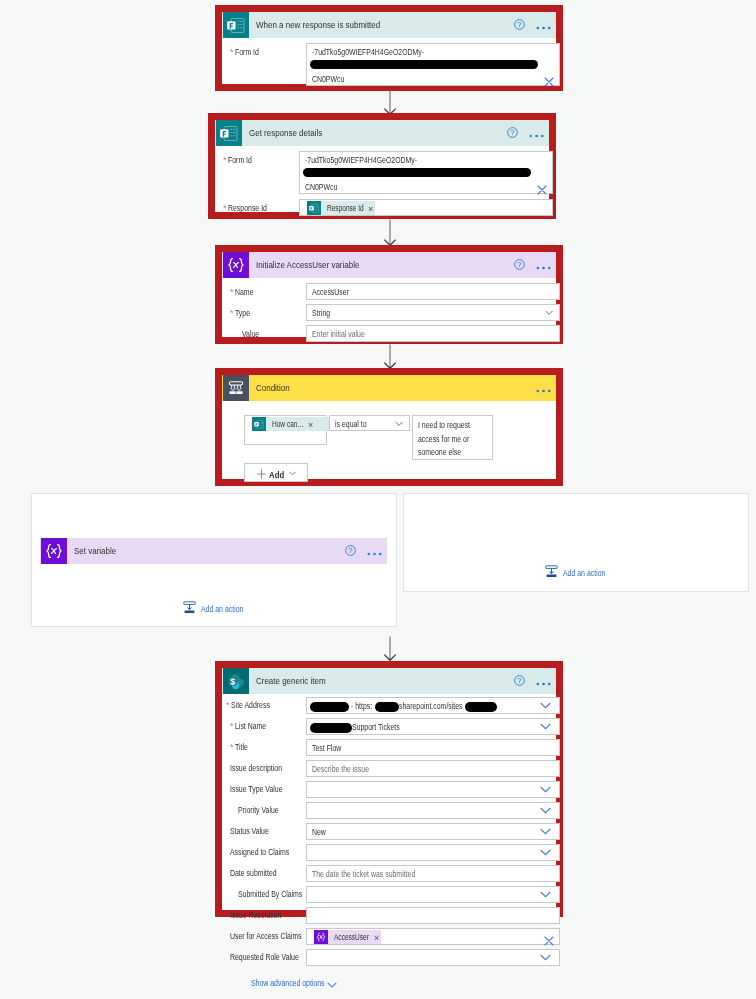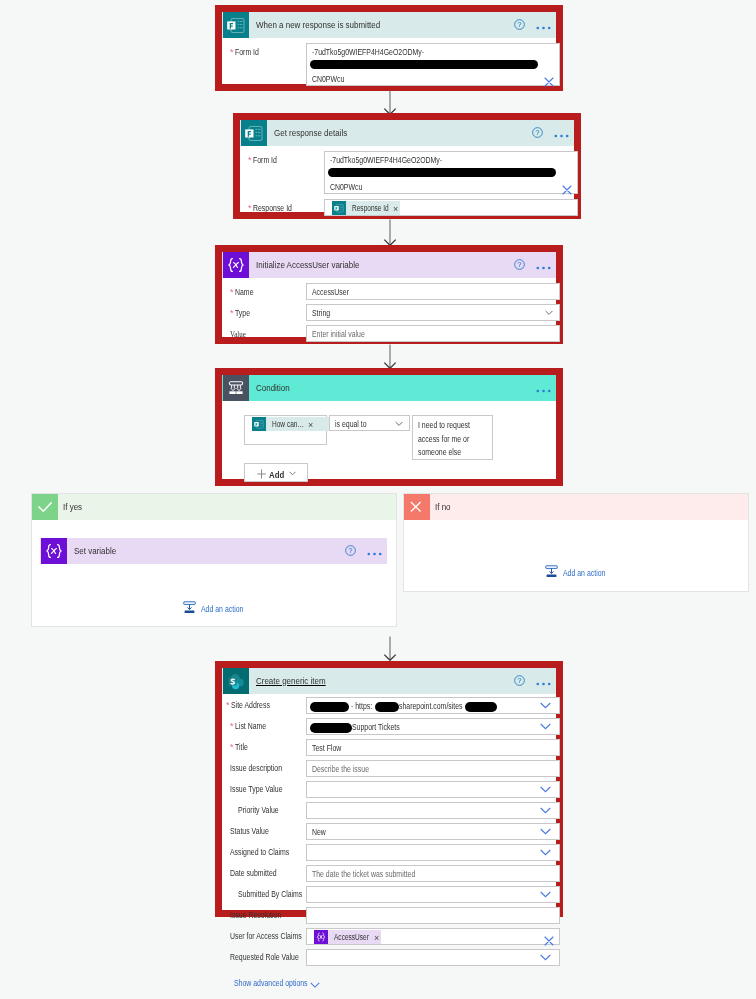--- a/index.html
+++ b/index.html
@@ -47,21 +47,21 @@
                 transform:scaleX(0.84);transform-origin:left center;white-space:nowrap;}
 
   .addaction{display:flex;align-items:center;position:absolute;}
   .addaction .alabel{font-size:9px;color:#2f6cc9;margin-left:5px;display:inline-block;
                      transform:scaleX(0.77);transform-origin:left center;white-space:nowrap;width:56px;}
 
   .addbtn{position:absolute;border:1px solid #c8c8c8;background:#fff;display:flex;align-items:center;
           justify-content:center;box-sizing:border-box;}
   .addbtn .plabel{font-size:9.5px;color:#323130;font-weight:bold;display:inline-block;transform:scaleX(0.82);transform-origin:left center;}
 
-  .showadv{position:absolute;display:flex;align-items:flex-end;}
+  .showadv{position:absolute;display:flex;align-items:flex-end;margin-left:17px;}
   .showadv .salabel{font-size:9px;color:#2f6cc9;display:inline-block;white-space:nowrap;
                     transform:scaleX(0.77);transform-origin:left center;width:93px;}
 </style>
 </head>
 <body>
 
 <div class="canvas">
 
   <svg width="0" height="0" style="position:absolute" aria-hidden="true">
       <defs>
@@ -139,21 +139,21 @@
             </svg></span>
       </div>
     </div>
   </div>
 
   <svg class="arrow" style="left:382px;top:90px;" width="18" height="26" viewBox="0 0 18 26">
       <path d="M8 0.4 V23.5" stroke="#707070" stroke-width="1.15" fill="none"></path>
       <path d="M2.3 18.6 L8 24.3 L13.7 18.6" stroke="#3b3a39" stroke-width="1.3" fill="none"></path>
     </svg>
 
-  <div class="card" style="left:233px;top:113px;width:348px;height:106px;">
+  <div class="card" style="left:208px;top:113px;width:348px;height:106px;">
     <div class="card-head" style="background:#d8eae9;">
       <svg class="card-icon" width="26" height="26" viewBox="0 0 26 26">
           <use href="#ic-forms"></use>
         </svg>
       <span class="card-title">Get response details</span>
       <span class="head-actions">
         <span class="help-icon"><svg width="11" height="11" viewBox="0 0 12 12">
               <circle cx="6" cy="6" r="5.3" fill="none" stroke="#1a74c4" stroke-width="0.9"></circle>
               <text x="6" y="9" font-size="8.5" fill="#1a74c4" text-anchor="middle" font-family="'Liberation Sans',sans-serif">?</text>
             </svg></span>
@@ -215,34 +215,34 @@
       <div class="inp" style="position:absolute;left:84px;top:31px;width:254px;height:17px;">
         <span class="txt" style="position:absolute;left:5px;top:3px;">AccessUser</span>
       </div>
       <div class="lbl" style="position:absolute;left:8px;top:56px;"><span class="req">*</span><span class="lt">Type</span></div>
       <div class="inp" style="position:absolute;left:84px;top:52px;width:254px;height:17px;">
         <span class="txt" style="position:absolute;left:5px;top:3px;">String</span>
         <span class="chev" style="right:6px;top:5px;"><svg width="8" height="6" viewBox="0 0 8 6">
               <path d="M0.6 1 L4 4.4 L7.4 1" stroke="#6d6d6d" stroke-width="1.0" fill="none"></path>
             </svg></span>
       </div>
-      <div class="lbl" style="position:absolute;left:8px;top:77px;font-family:Liberation Serif, serif;"><span class="lt">Value</span></div>
+      <div class="lbl" style="position:absolute;left:20px;top:77px;"><span class="lt">Value</span></div>
       <div class="inp" style="position:absolute;left:84px;top:73px;width:254px;height:17px;">
         <span class="ph" style="position:absolute;left:5px;top:3px;">Enter initial value</span>
       </div>
     </div>
   </div>
 
   <svg class="arrow" style="left:382px;top:344px;" width="18" height="26" viewBox="0 0 18 26">
       <path d="M8 0.4 V23.5" stroke="#707070" stroke-width="1.15" fill="none"></path>
       <path d="M2.3 18.6 L8 24.3 L13.7 18.6" stroke="#3b3a39" stroke-width="1.3" fill="none"></path>
     </svg>
 
   <div class="card" style="left:215px;top:368px;width:348px;height:118px;">
-    <div class="card-head" style="background:#5eead4;">
+    <div class="card-head" style="background:#fde047;">
       <svg class="card-icon" width="26" height="26" viewBox="0 0 26 26">
           <use href="#ic-cond"></use>
         </svg>
       <span class="card-title">Condition</span>
       <span class="head-actions">
         <span class="ellipsis"><svg width="15" height="4" viewBox="0 0 15 4">
               <circle cx="1.8" cy="2" r="1.3" fill="#2b7cd3"></circle>
               <circle cx="7.5" cy="2" r="1.3" fill="#2b7cd3"></circle>
               <circle cx="13.2" cy="2" r="1.3" fill="#2b7cd3"></circle>
             </svg></span>
@@ -273,28 +273,20 @@
             </svg></span>
         <span class="plabel" style="position:absolute;left:24px;top:4.5px;">Add</span>
         <span style="position:absolute;left:44px;top:7px;line-height:0;"><svg width="7" height="5" viewBox="0 0 7 5">
               <path d="M0.5 0.8 L3.5 3.8 L6.5 0.8" stroke="#767676" stroke-width="0.95" fill="none"></path>
             </svg></span>
       </div>
     </div>
   </div>
 
   <div class="branch" style="left:31px;top:493px;width:366px;height:134px;">
-    <div class="branch-head" style="background:#eaf5ea;">
-      <span class="branch-badge" style="background:#7cd389;">
-        <svg width="26" height="26" viewBox="0 0 26 26">
-            <path d="M7.0 13.0 L11.3 17.2 L19.2 8.7" stroke="#ffffff" stroke-width="1.45" fill="none" stroke-linecap="square"></path>
-          </svg>
-      </span>
-      <span class="branch-title">If yes</span>
-    </div>
     <div class="card" style="left:8px;top:44px;width:347px;height:26px;border:none;">
       <div class="card-head" style="background:#e8d9f5;">
         <svg class="card-icon" width="26" height="26" viewBox="0 0 26 26">
             <use href="#ic-var"></use>
           </svg>
         <span class="card-title">Set variable</span>
         <span class="head-actions">
           <span class="help-icon"><svg width="11" height="11" viewBox="0 0 12 12">
                 <circle cx="6" cy="6" r="5.3" fill="none" stroke="#1a74c4" stroke-width="0.9"></circle>
                 <text x="6" y="9" font-size="8.5" fill="#1a74c4" text-anchor="middle" font-family="'Liberation Sans',sans-serif">?</text>
@@ -312,45 +304,37 @@
             <rect x="0.8" y="0.8" width="11.4" height="2.6" rx="0.4" fill="none" stroke="#2f6fc0" stroke-width="1"></rect>
             <path d="M6.5 3.6 V8.2" stroke="#1e4f9c" stroke-width="0.95"></path>
             <path d="M4.6 6.4 L6.5 8.6 L8.4 6.4" stroke="#1e4f9c" stroke-width="0.95" fill="none"></path>
             <rect x="1.6" y="9.5" width="9.8" height="2.6" rx="0.4" fill="#1c4b96"></rect>
           </svg></span>
       <span class="alabel">Add an action</span>
     </div>
   </div>
 
   <div class="branch" style="left:403px;top:493px;width:346px;height:99px;">
-    <div class="branch-head" style="background:#fdeceb;">
-      <span class="branch-badge" style="background:#f4796b;">
-        <svg width="26" height="26" viewBox="0 0 26 26">
-            <path d="M7.4 8.4 L16.1 17.1 M16.1 8.4 L7.4 17.1" stroke="#ffffff" stroke-width="1.35" fill="none" stroke-linecap="square"></path>
-          </svg>
-      </span>
-      <span class="branch-title">If no</span>
-    </div>
     <div class="addaction" style="left:141px;top:70px;">
       <span><svg width="13" height="13" viewBox="0 0 13 13">
             <rect x="0.8" y="0.8" width="11.4" height="2.6" rx="0.4" fill="none" stroke="#2f6fc0" stroke-width="1"></rect>
             <path d="M6.5 3.6 V8.2" stroke="#1e4f9c" stroke-width="0.95"></path>
             <path d="M4.6 6.4 L6.5 8.6 L8.4 6.4" stroke="#1e4f9c" stroke-width="0.95" fill="none"></path>
             <rect x="1.6" y="9.5" width="9.8" height="2.6" rx="0.4" fill="#1c4b96"></rect>
           </svg></span>
       <span class="alabel">Add an action</span>
     </div>
   </div>
 
   <svg class="arrow" style="left:382px;top:636px;" width="18" height="26" viewBox="0 0 18 26">
       <path d="M8 0.4 V23.5" stroke="#707070" stroke-width="1.15" fill="none"></path>
       <path d="M2.3 18.6 L8 24.3 L13.7 18.6" stroke="#3b3a39" stroke-width="1.3" fill="none"></path>
     </svg>
 
-  <div class="card" style="left:215px;top:661px;width:348px;height:256px;text-decoration:underline;">
+  <div class="card" style="left:215px;top:661px;width:348px;height:256px;">
     <div class="card-head" style="background:#d8eae9;">
       <svg class="card-icon" width="26" height="26" viewBox="0 0 26 26">
           <use href="#ic-sp"></use>
         </svg>
       <span class="card-title">Create generic item</span>
       <span class="head-actions">
         <span class="help-icon"><svg width="11" height="11" viewBox="0 0 12 12">
               <circle cx="6" cy="6" r="5.3" fill="none" stroke="#1a74c4" stroke-width="0.9"></circle>
               <text x="6" y="9" font-size="8.5" fill="#1a74c4" text-anchor="middle" font-family="'Liberation Sans',sans-serif">?</text>
             </svg></span>

